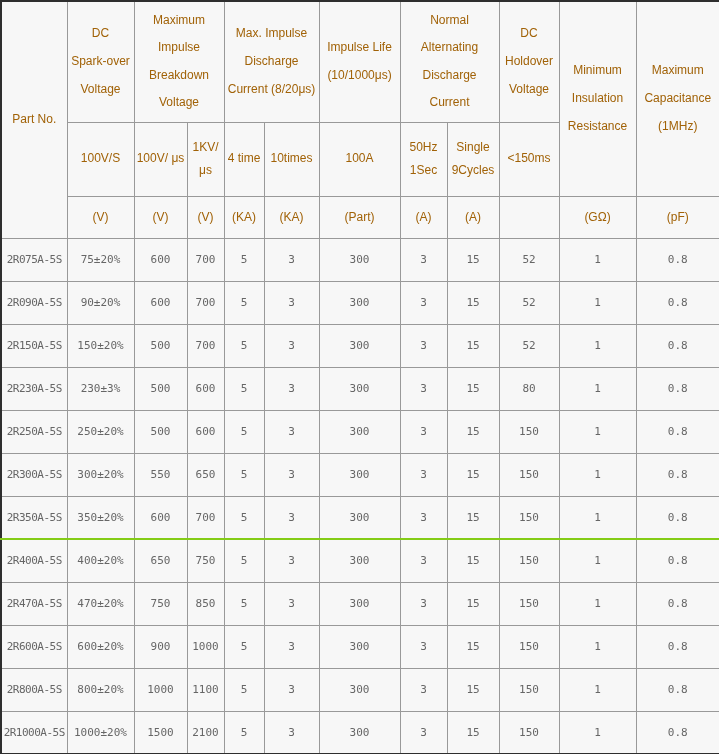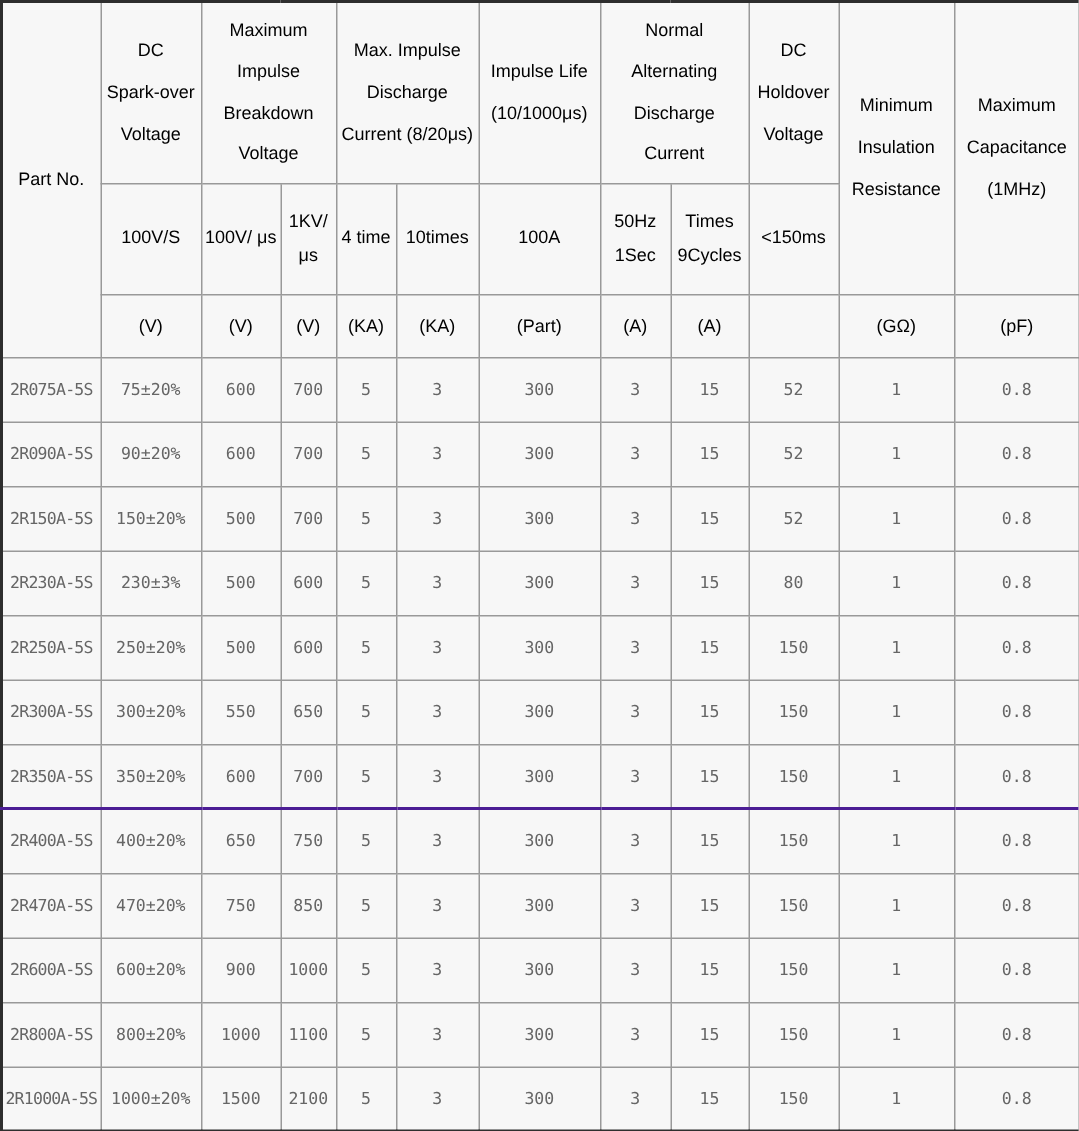--- a/index.html
+++ b/index.html
@@ -19,38 +19,38 @@
   th, td {
     border: 1px solid #999999;
     background: #f7f7f7;
     text-align: center;
     vertical-align: middle;
     padding: 0;
     overflow: hidden;
   }
   thead th {
     font-weight: normal;
-    color: #000000;
+    color: #a16207;
     font-size: 12px;
     white-space: pre-line;
   }
   tr.hdr-titles    { height: 121px; }
   tr.hdr-titles th { line-height: 2.3; }
   tr.hdr-cond      { height: 74px; }
   tr.hdr-cond th   { line-height: 1.95; }
   tr.hdr-units     { height: 42px; }
   tbody tr { height: 43px; padding-left: 23px; }
   tbody td {
     font-family: "DejaVu Sans Mono", monospace;
     font-size: 11px;
     color: #666666;
   }
   tbody td.part-no { letter-spacing: -0.5px; }
   
-  tbody tr:nth-child(8) td { border-top: 2px solid #4c1d95; }
+  tbody tr:nth-child(8) td { border-top: 2px solid #84cc16; }
 </style>
 </head>
 <body>
 
 <table class="spec">
   <colgroup>
     <col style="width:66px">
       <col style="width:67px">
       <col style="width:53px">
     <col style="width:37px">
@@ -95,21 +95,21 @@
     <tr class="hdr-cond">
       <th>100V/S</th>
       <th>100V/ μs</th>
       <th>1KV/
 μs</th>
       <th>4 time</th>
       <th>10times</th>
       <th>100A</th>
       <th>50Hz
 1Sec</th>
-      <th>Times
+      <th>Single
 9Cycles</th>
       <th>&lt;150ms</th>
     </tr>
     <tr class="hdr-units">
       <th>(V)</th>
       <th>(V)</th>
       <th>(V)</th>
       <th>(KA)</th>
       <th>(KA)</th>
       <th>(Part)</th>

